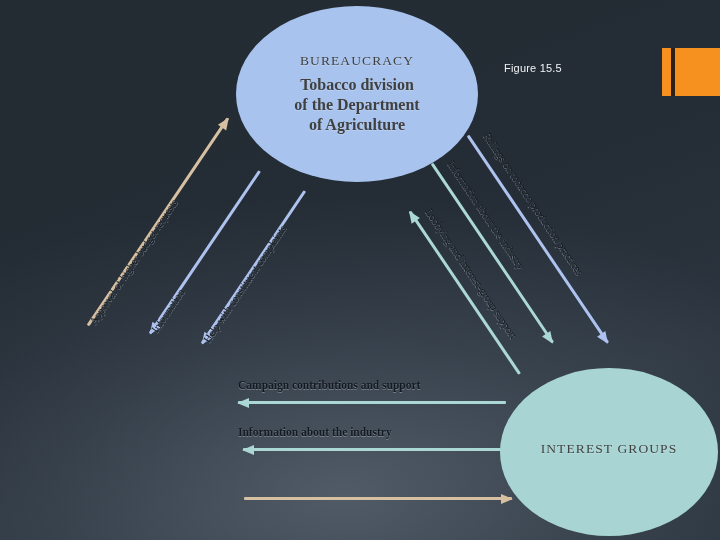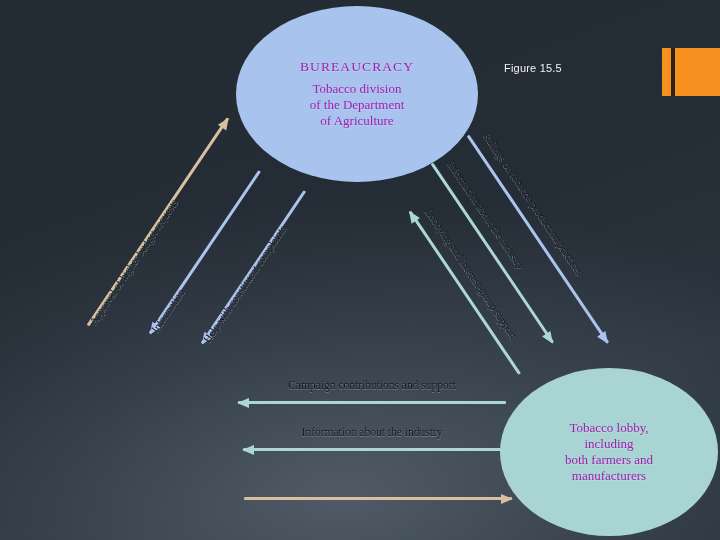--- a/index.html
+++ b/index.html
@@ -51,37 +51,38 @@
 
   
   .node {
     position: absolute;
     display: flex;
     flex-direction: column;
     align-items: center;
     justify-content: center;
     text-align: center;
     border-radius: 50%;
-    color: #a21caf;
+    color: #404040;
     padding: 0 14px;
     box-sizing: border-box;
   }
   .node .node-title {
     font-size: 13.5px;
     letter-spacing: 1.1px;
     line-height: 1.12;
     margin-bottom: 7px;
     white-space: pre-line;
     text-shadow: 0 1px 0 rgba(255,255,255,0.25);
   }
   .node .node-body {
-    font-size: 13px;
+    font-size: 16px;
     line-height: 1.24;
     white-space: pre-line;
     text-shadow: 0 1px 0 rgba(255,255,255,0.2);
+    font-weight: bold;
   }
 
   #node-bureaucracy {
     left: 236px; top: 6px;
     width: 242px; height: 176px;
     background: #a8c4ee;
   }
   #node-congress {
     left: 4px; top: 358px;
     width: 232px; height: 172px;
@@ -137,23 +138,23 @@
     transform-origin: 0 50%;
     text-shadow: 0 1px 0 rgba(200,210,220,0.45);
   }
 
   
   .mid-label {
     position: absolute;
     color: #141a21;
     font-size: 11.5px;
     line-height: 1.18;
-    text-align: center;
     white-space: pre-line;
     text-shadow: 0 1px 0 rgba(200,210,220,0.4);
+    font-weight: bold;
   }
 </style>
 </head>
 <body>
 
 <div id="slide">
 
   <div class="deco-orange"></div>
   <div class="deco-orange-bar"></div>
 
@@ -214,19 +215,16 @@
 
   <div class="node" id="node-bureaucracy">
     <div class="node-title">BUREAUCRACY</div>
     <div class="node-body">Tobacco division
 of the Department
 of Agriculture</div>
   </div>
 
 
   <div class="node" id="node-interest">
-    <div class="node-body">Tobacco lobby,
-including
-both farmers and
-manufacturers</div>
+    <div class="node-title">INTEREST GROUPS</div>
   </div>
 
 </div>
 
 </body></html>

